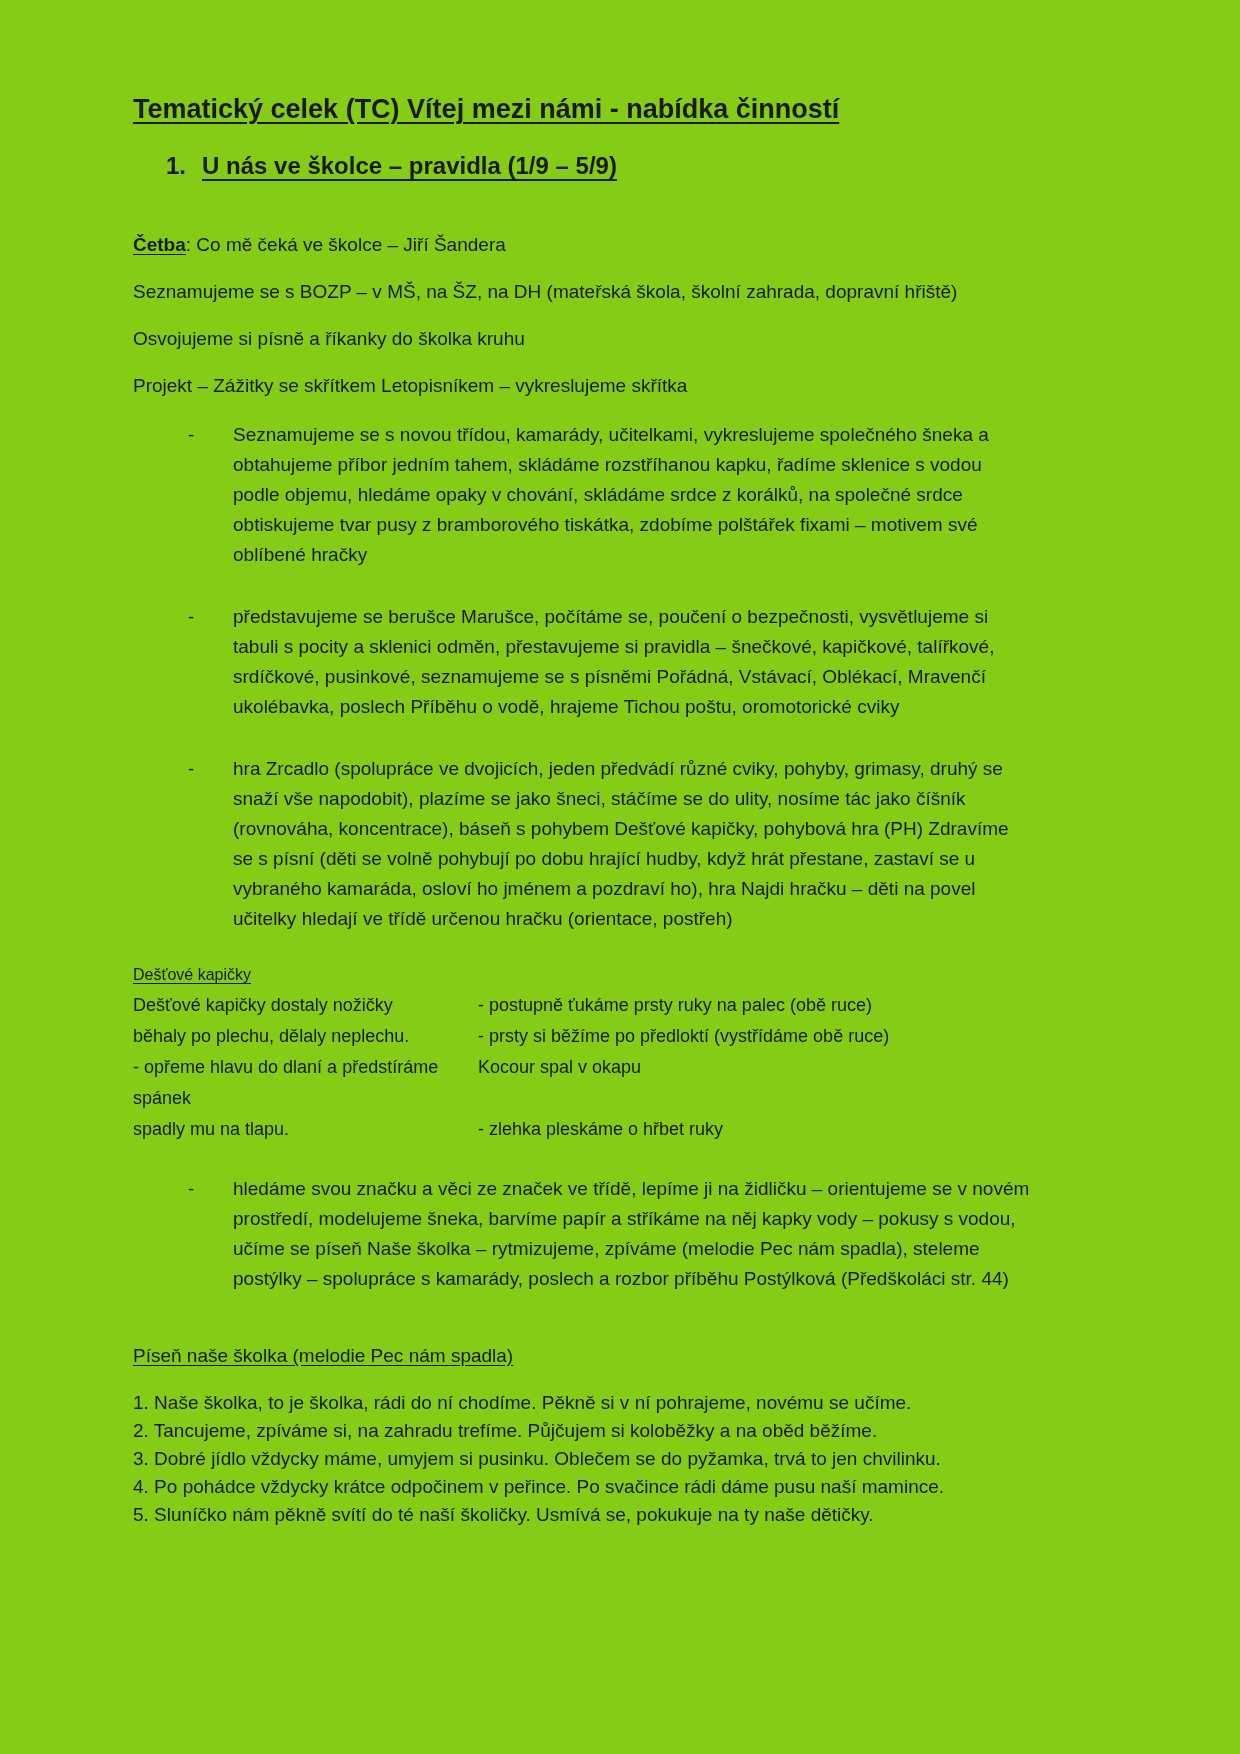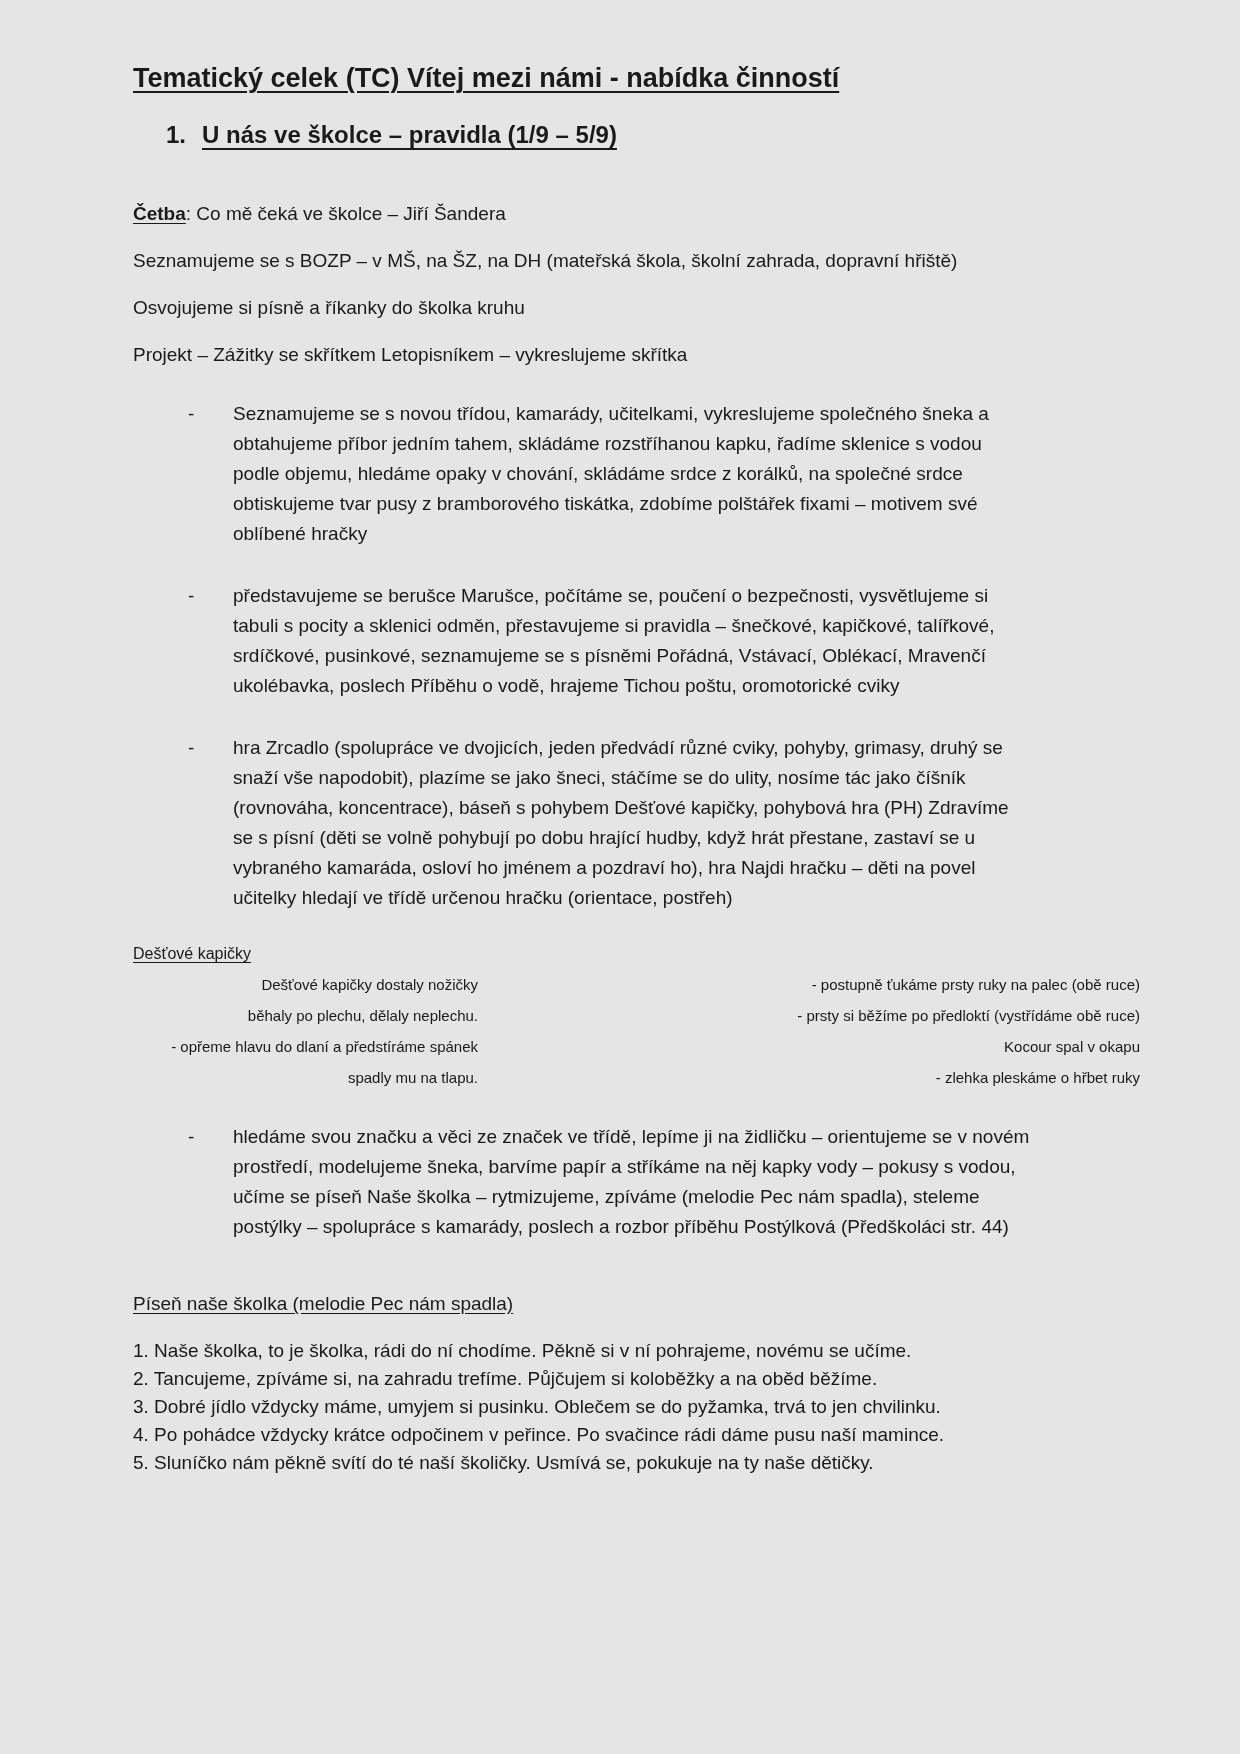--- a/index.html
+++ b/index.html
@@ -5,22 +5,22 @@
   html, body {
     margin: 0;
     padding: 0;
     background: #ffffff;
   }
   .page {
     position: relative;
     width: 1240px;
     height: 1754px;
     box-sizing: border-box;
-    background: #e5e5e5;
-    padding: 63px 100px 0 133px;
+    background: #84cc16;
+    padding: 94px 100px 0 133px;
     font-family: "Liberation Sans", sans-serif;
     color: #1a1a1a;
     overflow: hidden;
   }
   .doc-title {
     font-size: 27px;
     font-weight: 700;
     text-decoration: underline;
     text-decoration-thickness: 2px;
     text-underline-offset: 4px;
@@ -39,21 +39,21 @@
     text-decoration: underline;
     text-decoration-thickness: 2px;
     text-underline-offset: 5px;
   }
   .para {
     font-size: 19px;
     line-height: 30px;
     margin: 0 0 17px 0;
     white-space: pre-line;
   }
-  .para-projekt { margin-bottom: 29px; }
+  .para-projekt { margin-bottom: 19px; }
   .lead-underline {
     font-weight: 700;
     text-decoration: underline;
     text-underline-offset: 3px;
   }
   .bullet {
     display: flex;
     font-size: 19px;
     line-height: 30px;
     margin: 0 0 32px 0;
@@ -74,23 +74,22 @@
   .poem-title {
     font-size: 16px;
     line-height: 30px;
     text-decoration: underline;
     text-underline-offset: 3px;
     margin: 0;
   }
   .poem-row {
     display: grid;
     grid-template-columns: 345px 1fr;
-    font-size: 15px;
+    font-size: 18px;
     line-height: 31px;
-    text-align: right;
   }
   .song { margin-top: 47px; }
   .song-title {
     font-size: 19px;
     line-height: 30px;
     text-decoration: underline;
     text-underline-offset: 3px;
     margin: 0 0 18px 0;
   }
   .song-line {

